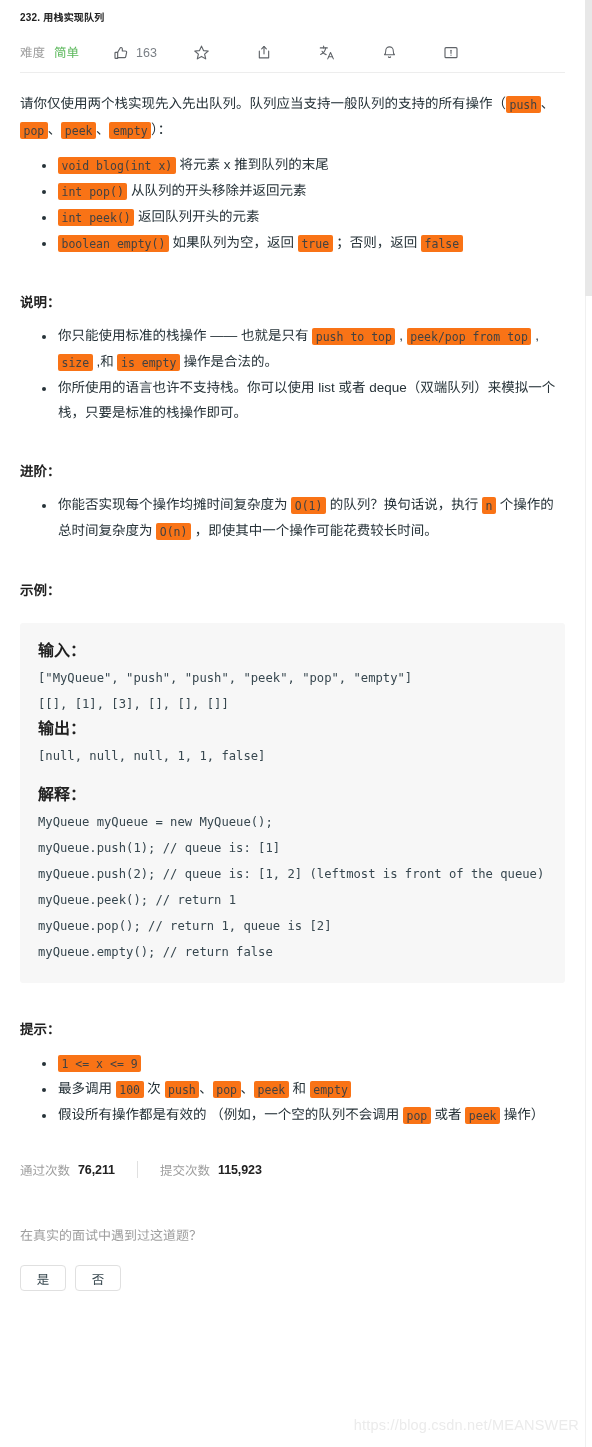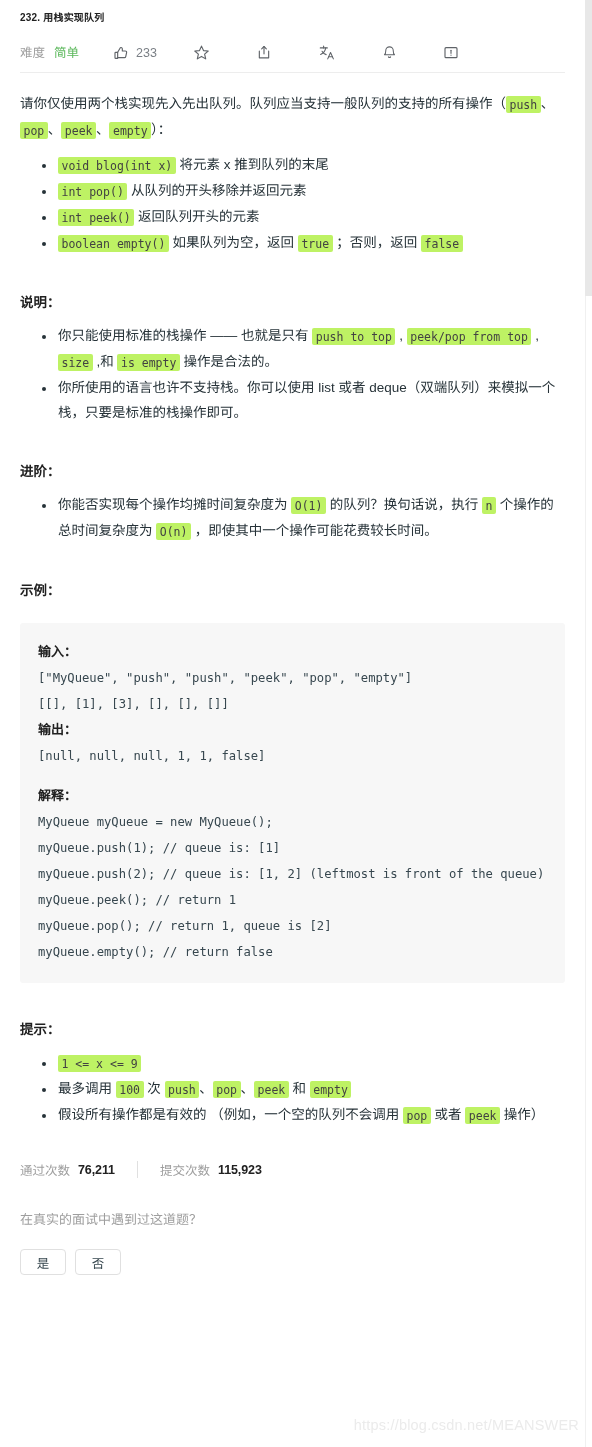--- a/index.html
+++ b/index.html
@@ -100,40 +100,40 @@
     line-height: 25px;
     color: #263238;
     margin: 0;
     padding-left: 2px;
   }
   ul.bullets li::marker { font-size: 12px; }
 
   code.ic {
     font-family: "DejaVu Sans Mono", "Liberation Mono", monospace;
     font-size: 11.5px;
-    background: #bef264;
+    background: #f97316;
     color: #424242;
     border-radius: 2px;
     padding: 1.5px 3.5px;
     white-space: nowrap;
   }
 
   
   .codeblock {
     background: #f7f7f7;
     border-radius: 3px;
     margin: 21px 0 0 0;
     padding: 16px 18px 18px 18px;
   }
   .cb-label {
-    font-size: 13px;
+    font-size: 16px;
     font-weight: bold;
     color: #212121;
     line-height: 26px;
-    font-family: Liberation Sans, sans-serif;
+    font-family: Liberation Mono, monospace;
   }
   .cb-line {
     font-family: "DejaVu Sans Mono", "Liberation Mono", monospace;
     font-size: 12.2px;
     line-height: 26px;
     color: #37474f;
     white-space: pre-wrap;
     word-break: break-word;
   }
   .cb-gap { height: 14px; }
@@ -148,21 +148,21 @@
   }
   .stat-label { color: #9e9e9e; margin-right: 8px; }
   .stat-value { color: #212121; font-weight: bold; letter-spacing: -0.1px; }
   .stat-div {
     width: 1px; height: 17px;
     background: #e0e0e0;
     margin: 0 22px;
   }
   .interview-q {
     padding: 0 20px;
-    margin-top: 30px;
+    margin-top: 46px;
     font-size: 13px;
     color: #9e9e9e;
     line-height: 22px;
   }
   .yn-row {
     display: flex;
     padding: 0 20px;
     margin-top: 18px;
   }
   .yn-btn {
@@ -204,21 +204,21 @@
       <span class="meta-label">难度</span>
       <span class="meta-diff">简单</span>
 
       <span class="like-group">
         <span class="ticon" style="margin-right:0">
           <svg width="16" height="16" viewBox="0 0 24 24" fill="none" stroke="currentColor" stroke-width="1.7" stroke-linecap="round" stroke-linejoin="round">
             <path d="M7 11v9H4a1 1 0 0 1-1-1v-7a1 1 0 0 1 1-1h3z"></path>
             <path d="M7 11l4-7a2 2 0 0 1 3 1.8V9h4.4a2 2 0 0 1 2 2.4l-1.3 6A2 2 0 0 1 17 19H7"></path>
           </svg>
         </span>
-        <span class="like-count">233</span>
+        <span class="like-count">163</span>
       </span>
 
       <span class="tool-icons">
         <span class="ticon">
           <svg width="17" height="17" viewBox="0 0 24 24" fill="none" stroke="currentColor" stroke-width="1.6" stroke-linejoin="round">
             <polygon points="12,3 14.8,9.3 21.5,9.9 16.4,14.4 17.9,21 12,17.5 6.1,21 7.6,14.4 2.5,9.9 9.2,9.3"></polygon>
           </svg>
         </span>
         <span class="ticon">
           <svg width="16" height="17" viewBox="0 0 24 24" fill="none" stroke="currentColor" stroke-width="1.7" stroke-linecap="round" stroke-linejoin="round">

